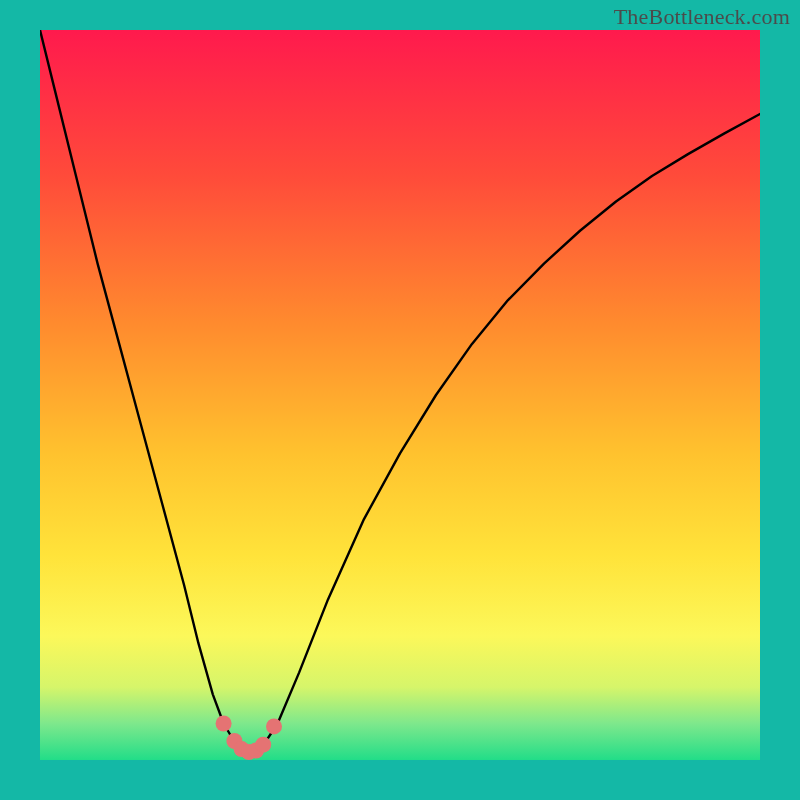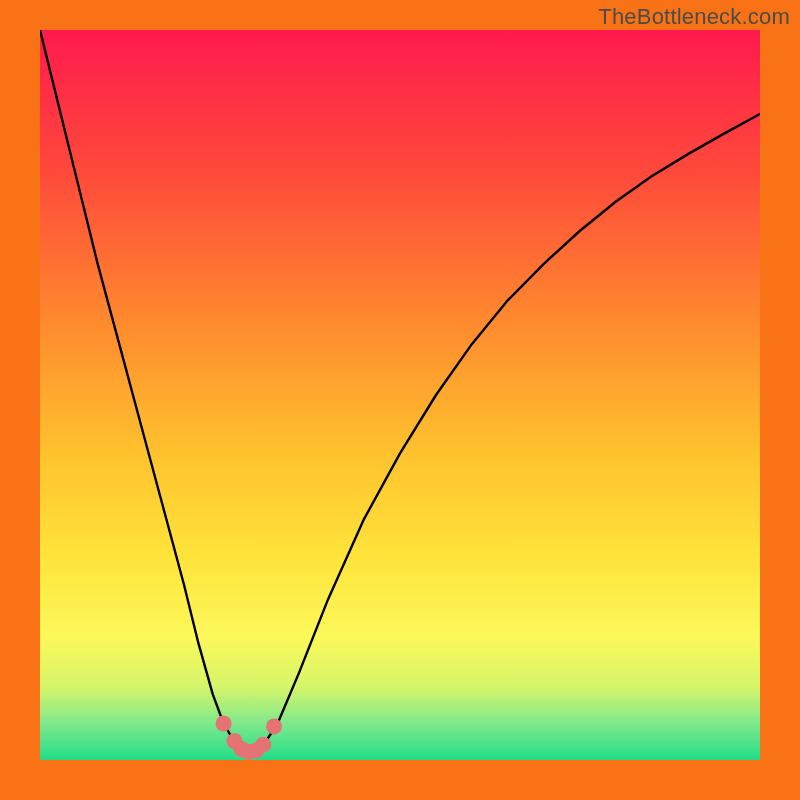--- a/index.html
+++ b/index.html
@@ -8,21 +8,22 @@
     width: 800px;
     height: 800px;
     overflow: hidden;
     background: #000;
     font-family: Arial, Helvetica, sans-serif;
   }
   .frame {
     position: relative;
     width: 800px;
     height: 800px;
-    background: #f97316;
+    background: #14b8a6;
+    font-family: Liberation Serif, serif;
   }
   .watermark {
     position: absolute;
     top: 4px;
     right: 10px;
     color: #4b4b4b;
     font-size: 22px;
     font-weight: 500;
     letter-spacing: 0.2px;
     user-select: none;

